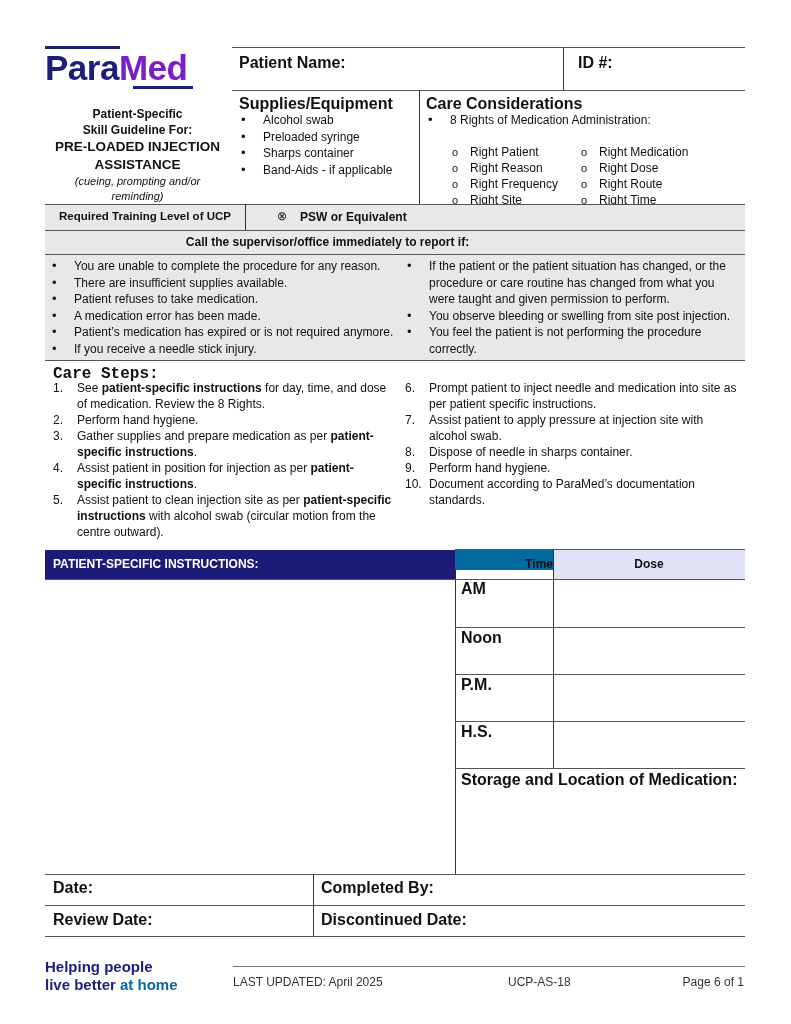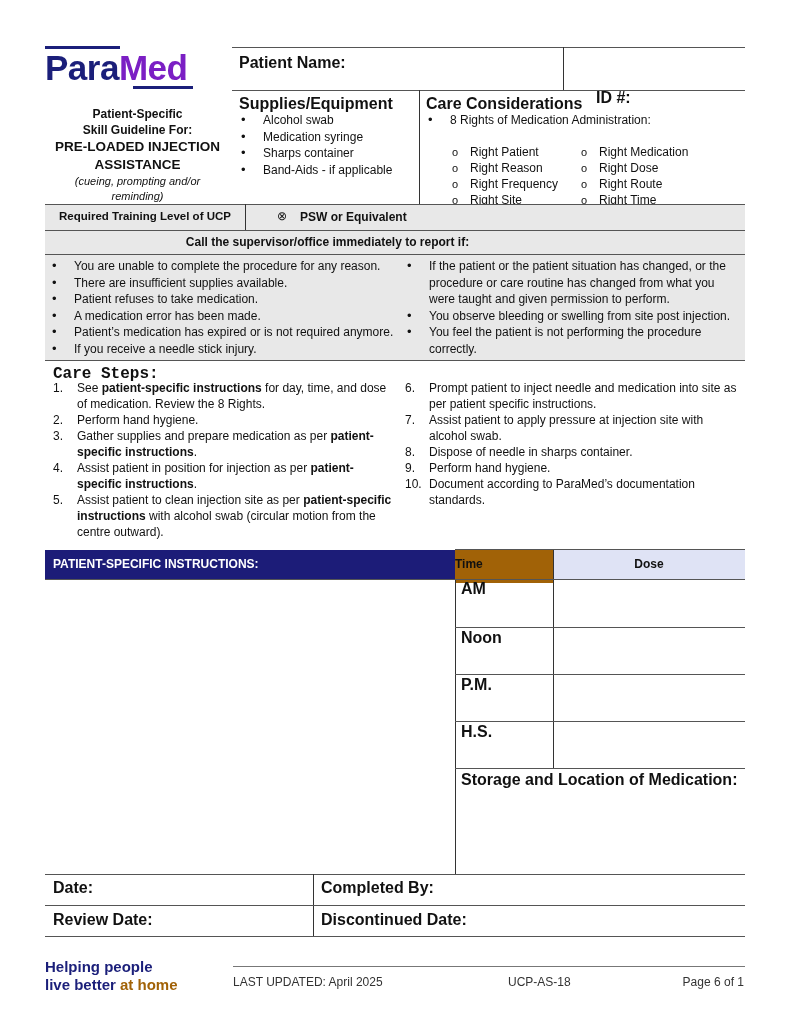--- a/index.html
+++ b/index.html
@@ -29,25 +29,25 @@
   ul.dot li::before { content: "\2022"; position: absolute; left: 2px; font-size: 13px; }
   ul.circ li { position: relative; padding-left: 20px; line-height: 16px; }
   ul.circ li::before { content: "o"; position: absolute; left: 2px; font-size: 11px; }
 
   ol.steps { list-style: none; margin: 0; padding: 0; }
   ol.steps li { position: relative; padding-left: 24px; line-height: 16px; }
   ol.steps li .n { position: absolute; left: 0; }
 
   .instructions-header { left: 45px; top: 550px; width: 411px; height: 29px; background: #1c1c78; color: #fff;
                          font-weight: bold; font-size: 12px; line-height: 29px; padding-left: 8px; box-sizing: border-box; }
-  .time-head { left: 455px; top: 550px; width: 98px; height: 33px; background: #a16207; text-align:left; line-height:29px; font-weight:bold; }
+  .time-head { left: 455px; top: 550px; width: 98px; height: 20px; background: #0369a1; text-align:right; line-height:29px; font-weight:bold; }
   .dose-head { left: 553px; top: 550px; width: 192px; height: 29px; background: #dfe3f5; text-align:center; line-height:29px; font-weight:bold; }
 
   .footer-tag { left: 45px; top: 958px; font-size: 15px; font-weight: bold; line-height: 18px; color: #1b1f7a; }
-  .footer-tag .ah { color: #a16207; }
+  .footer-tag .ah { color: #0369a1; }
   .footer-text { top: 975px; font-size: 12px; color: #333; }
 </style>
 </head>
 <body>
 
 <div class="abs logo">
   <div class="bar1"></div>
   <div class="txt"><span class="para">Para</span><span class="med">Med</span></div>
   <div class="bar2"></div>
 </div>
@@ -59,29 +59,29 @@
   <div class="big">ASSISTANCE</div>
   <div class="it">(cueing, prompting and/or</div>
   <div class="it">reminding)</div>
 </div>
 
 <div class="hline" style="left:232px;top:47px;width:513px;"></div>
 <div class="hline" style="left:232px;top:90px;width:513px;"></div>
 <div class="vline" style="left:563px;top:47px;height:43px;"></div>
 <div class="abs label" style="left:239px;top:54px;">Patient Name:</div>
 <div class="abs" style="left:320px;top:50px;width:235px;height:36px;"></div>
-<div class="abs label" style="left:596px;top:54px;margin-top:35px;">ID #:</div>
+<div class="abs label" style="left:578px;top:54px;">ID #:</div>
 <div class="abs" style="left:605px;top:50px;width:135px;height:36px;"></div>
 
 <div class="vline" style="left:419px;top:90px;height:114px;"></div>
 <div class="abs" style="left:239px;top:96px;width:175px;">
   <div class="label" style="line-height:16px;">Supplies/Equipment</div>
   <ul class="dot">
     <li>Alcohol swab</li>
-    <li>Medication syringe</li>
+    <li>Preloaded syringe</li>
     <li>Sharps container</li>
     <li>Band-Aids - if applicable</li>
   </ul>
 </div>
 
 <div class="abs" style="left:426px;top:96px;width:320px;">
   <div class="label" style="line-height:16px;">Care Considerations</div>
   <ul class="dot">
     <li>8 Rights of Medication Administration:</li>
   </ul>

